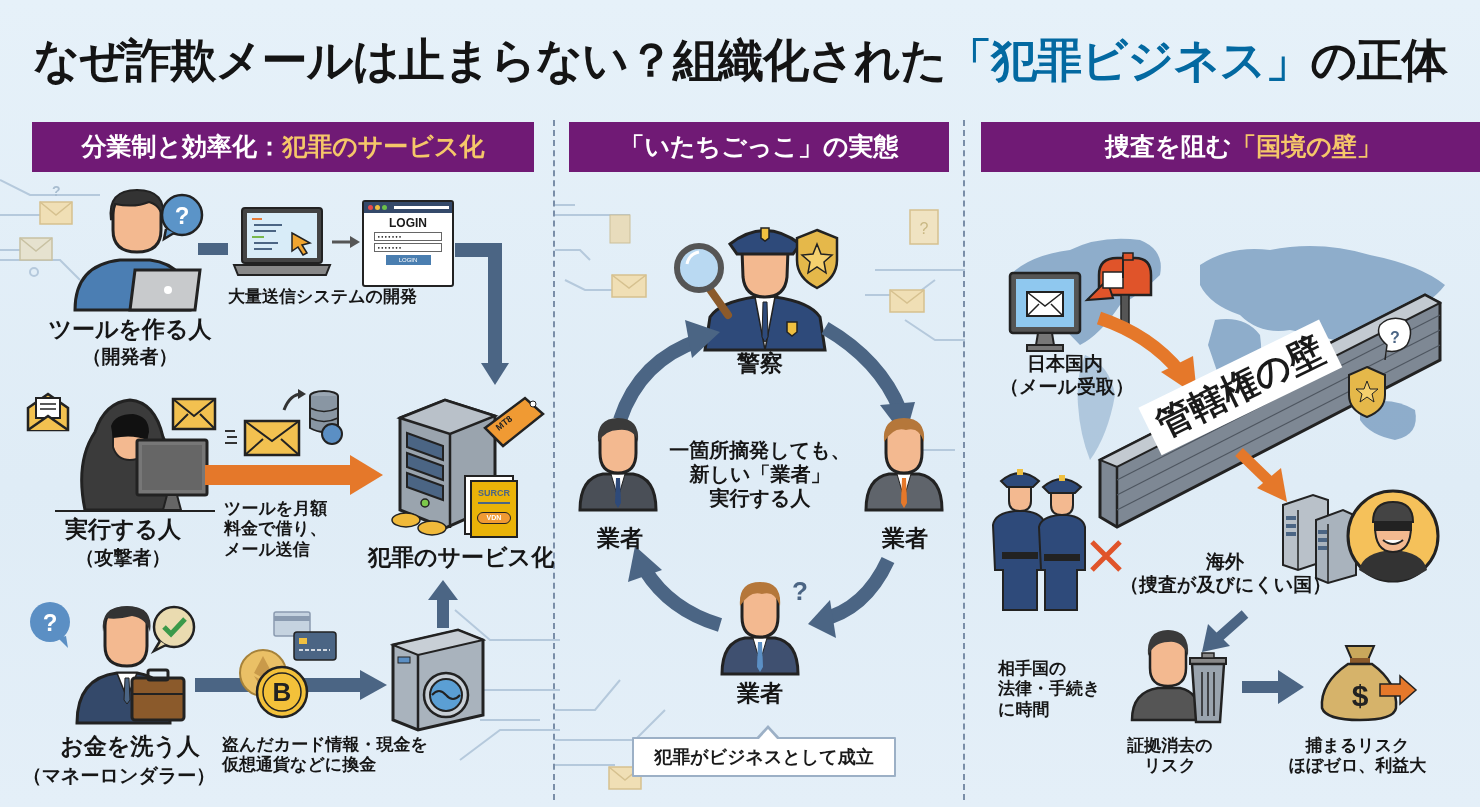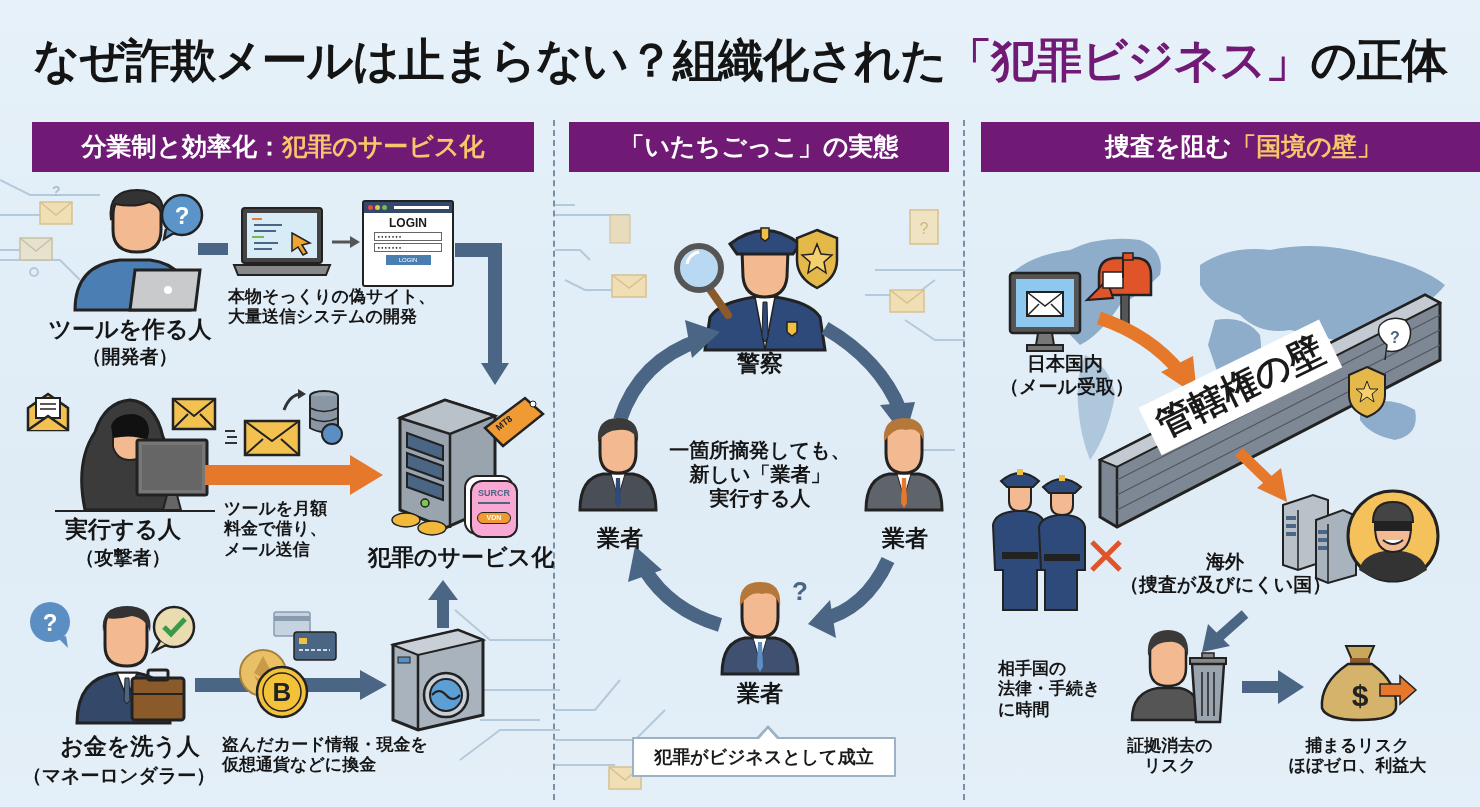--- a/index.html
+++ b/index.html
@@ -9,21 +9,21 @@
     font-family: "DejaVu Sans", "Liberation Sans", sans-serif;
     color: #1a1a1a;
     position: relative;
   }
   .abs { position: absolute; }
   .title {
     position: absolute; left: 0; top: 30px; width: 1480px; text-align: center;
     font-size: 46px; font-weight: bold; letter-spacing: -1px; color: #141414;
     white-space: nowrap;
   }
-  .title .hl { color: #701a75; }
+  .title .hl { color: #0369a1; }
   .sec-head {
     position: absolute; top: 122px; height: 50px; background: #701a75;
     color: #ffffff; font-weight: bold; font-size: 25px; text-align: center;
     line-height: 50px; white-space: nowrap;
   }
   .sec-head .hl { color: #f5c769; }
   .divider {
     position: absolute; top: 120px; height: 680px; width: 0;
     border-left: 2px dashed #7a8ea8;
   }
@@ -133,21 +133,20 @@
     <span style="position:absolute;left:11px;top:3px;width:5px;height:5px;border-radius:50%;background:#f0c040;"></span>
     <span style="position:absolute;left:18px;top:3px;width:5px;height:5px;border-radius:50%;background:#6cc04a;"></span>
     <span style="position:absolute;left:30px;top:4px;width:55px;height:3px;background:#fff;"></span>
   </div>
   <div style="font-size:12px;font-weight:bold;text-align:center;margin-top:3px;font-family:'Liberation Sans',sans-serif;">LOGIN</div>
   <div style="margin:2px 10px;height:9px;border:1px solid #666;font-size:6px;line-height:7px;padding-left:2px;">•••••••</div>
   <div style="margin:2px 10px;height:9px;border:1px solid #666;font-size:6px;line-height:7px;padding-left:2px;">•••••••</div>
   <div style="margin:3px auto 0;width:45px;height:10px;background:#4a7eb0;color:#fff;font-size:6px;text-align:center;line-height:10px;font-family:'Liberation Sans',sans-serif;">LOGIN</div>
 </div>
 <div class="lbl sm" style="left:228px;top:286px;width:240px;text-align:left;">
-  <div>本物そっくりの偽サイト、</div>
   <div>大量送信システムの開発</div>
 </div>
 
 <svg width="320" height="260" style="left:195px;top:245px;">
   <path d="M5 6 L8 6" stroke="#4b6584" stroke-width="0"></path>
   <path d="M260 5 L300 5 L300 120" stroke="#4b6584" stroke-width="14" fill="none"></path>
   <path d="M286 118 L314 118 L300 140 Z" fill="#4b6584"></path>
   <path d="M10 -5 L40 -5" stroke="#4b6584" stroke-width="0"></path>
 </svg>
 <svg width="30" height="14" style="left:198px;top:243px;">
@@ -207,21 +206,21 @@
   <path d="M15 30 L60 12 L110 28 L65 46 Z" fill="#b9c1c9" stroke="#222" stroke-width="2.5"></path>
   <path d="M65 46 L65 140" stroke="#222" stroke-width="2.5"></path>
   <path d="M22 45 L58 58 L58 72 L22 59 Z" fill="#4b6584" stroke="#222" stroke-width="2"></path>
   <path d="M22 65 L58 78 L58 92 L22 79 Z" fill="#4b6584" stroke="#222" stroke-width="2"></path>
   <path d="M22 85 L58 98 L58 112 L22 99 Z" fill="#4b6584" stroke="#222" stroke-width="2"></path>
   <circle cx="40" cy="115" r="4" fill="#7cc84a" stroke="#222" stroke-width="1.5"></circle>
   <path d="M100 40 L140 10 L158 26 L118 58 Z" fill="#f09a33" stroke="#222" stroke-width="2.5"></path>
   <circle cx="148" cy="16" r="3" fill="#fff" stroke="#222" stroke-width="1"></circle>
 </svg>
 <div class="abs" style="left:495px;top:418px;font-size:9px;font-weight:bold;color:#222;transform:rotate(-38deg);font-family:'Liberation Sans',sans-serif;">MT8</div>
-<div class="abs" style="left:470px;top:480px;width:48px;height:58px;background:#f9a8d4;border:2px solid #222;border-radius:12px;box-shadow:-5px -4px 0 -1px #fff, -5px -4px 0 1px #222;text-align:center;">
+<div class="abs" style="left:470px;top:480px;width:48px;height:58px;background:#eab308;border:2px solid #222;border-radius:0;box-shadow:-5px -4px 0 -1px #fff, -5px -4px 0 1px #222;text-align:center;">
   <div style="font-size:9px;font-weight:bold;color:#4b6584;margin-top:6px;font-family:'Liberation Sans',sans-serif;">SURCR</div>
   <div style="margin:4px 6px;border-top:2px solid #4b6584;"></div>
   <div style="margin:8px auto 0;width:34px;height:12px;border-radius:6px;background:#f09a33;border:1.5px solid #222;font-size:7px;line-height:9px;font-weight:bold;color:#fff;font-family:'Liberation Sans',sans-serif;">VDN</div>
 </div>
 <svg width="60" height="28" style="left:388px;top:510px;">
   <ellipse cx="18" cy="10" rx="14" ry="7" fill="#f0b93a" stroke="#222" stroke-width="1.5"></ellipse>
   <ellipse cx="44" cy="18" rx="14" ry="7" fill="#f0b93a" stroke="#222" stroke-width="1.5"></ellipse>
 </svg>
 <div class="lbl big" style="left:368px;top:544px;width:180px;">犯罪のサービス化</div>
 

